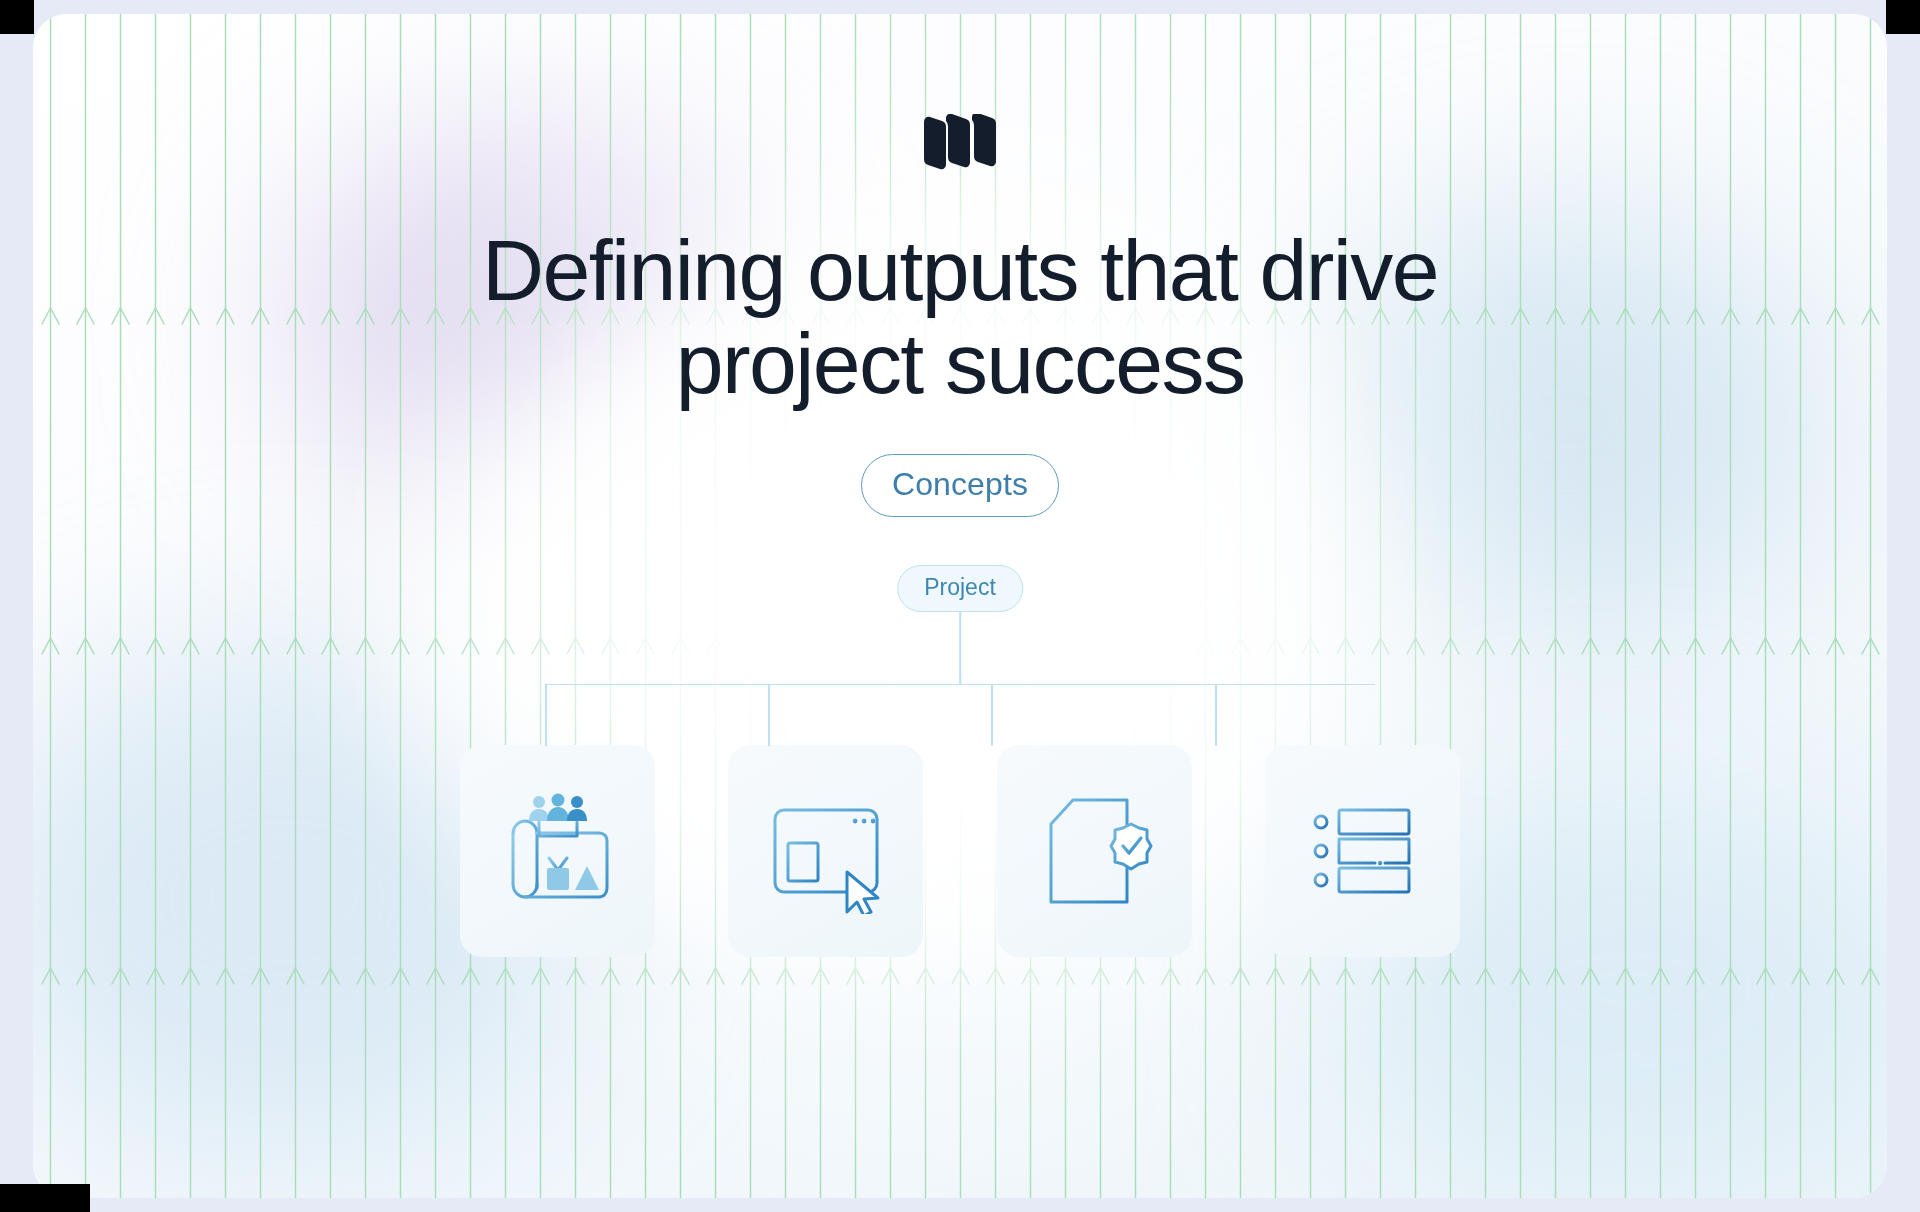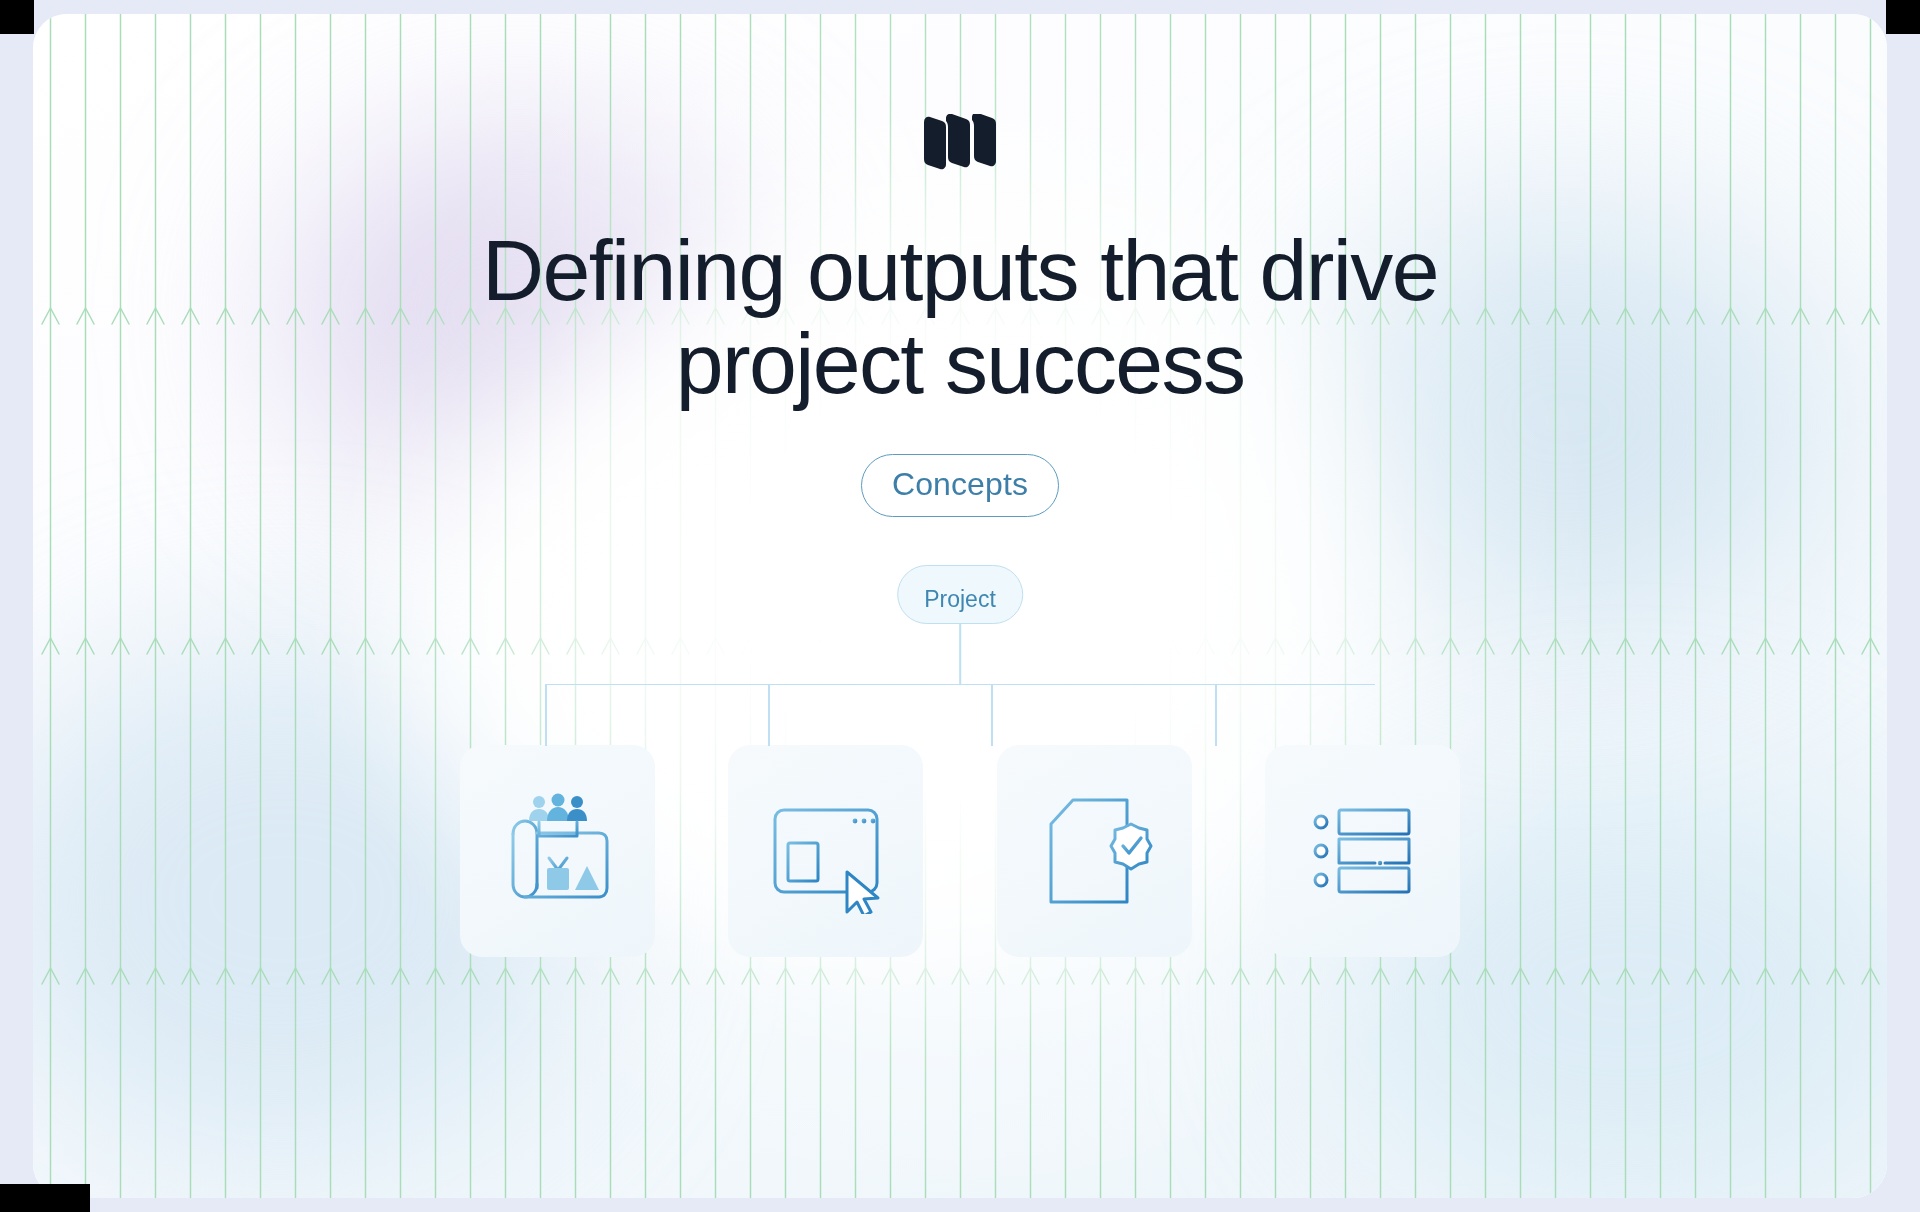--- a/index.html
+++ b/index.html
@@ -154,21 +154,21 @@
   }
 
   #project-node {
     position:absolute;
     left:50%;
     top:0;
     transform:translateX(-50%);
     display:inline-flex;
     align-items:center;
     justify-content:center;
-    padding:20px 26px 10px;
+    padding:8px 26px 10px;
     border:1.4px solid #bfe0f0;
     border-radius:999px;
     background:#eef8fd;
     color:#3f86b2;
     font-size:23px;
     font-weight:500;
     cursor:pointer;
     z-index:4;
   }
 

